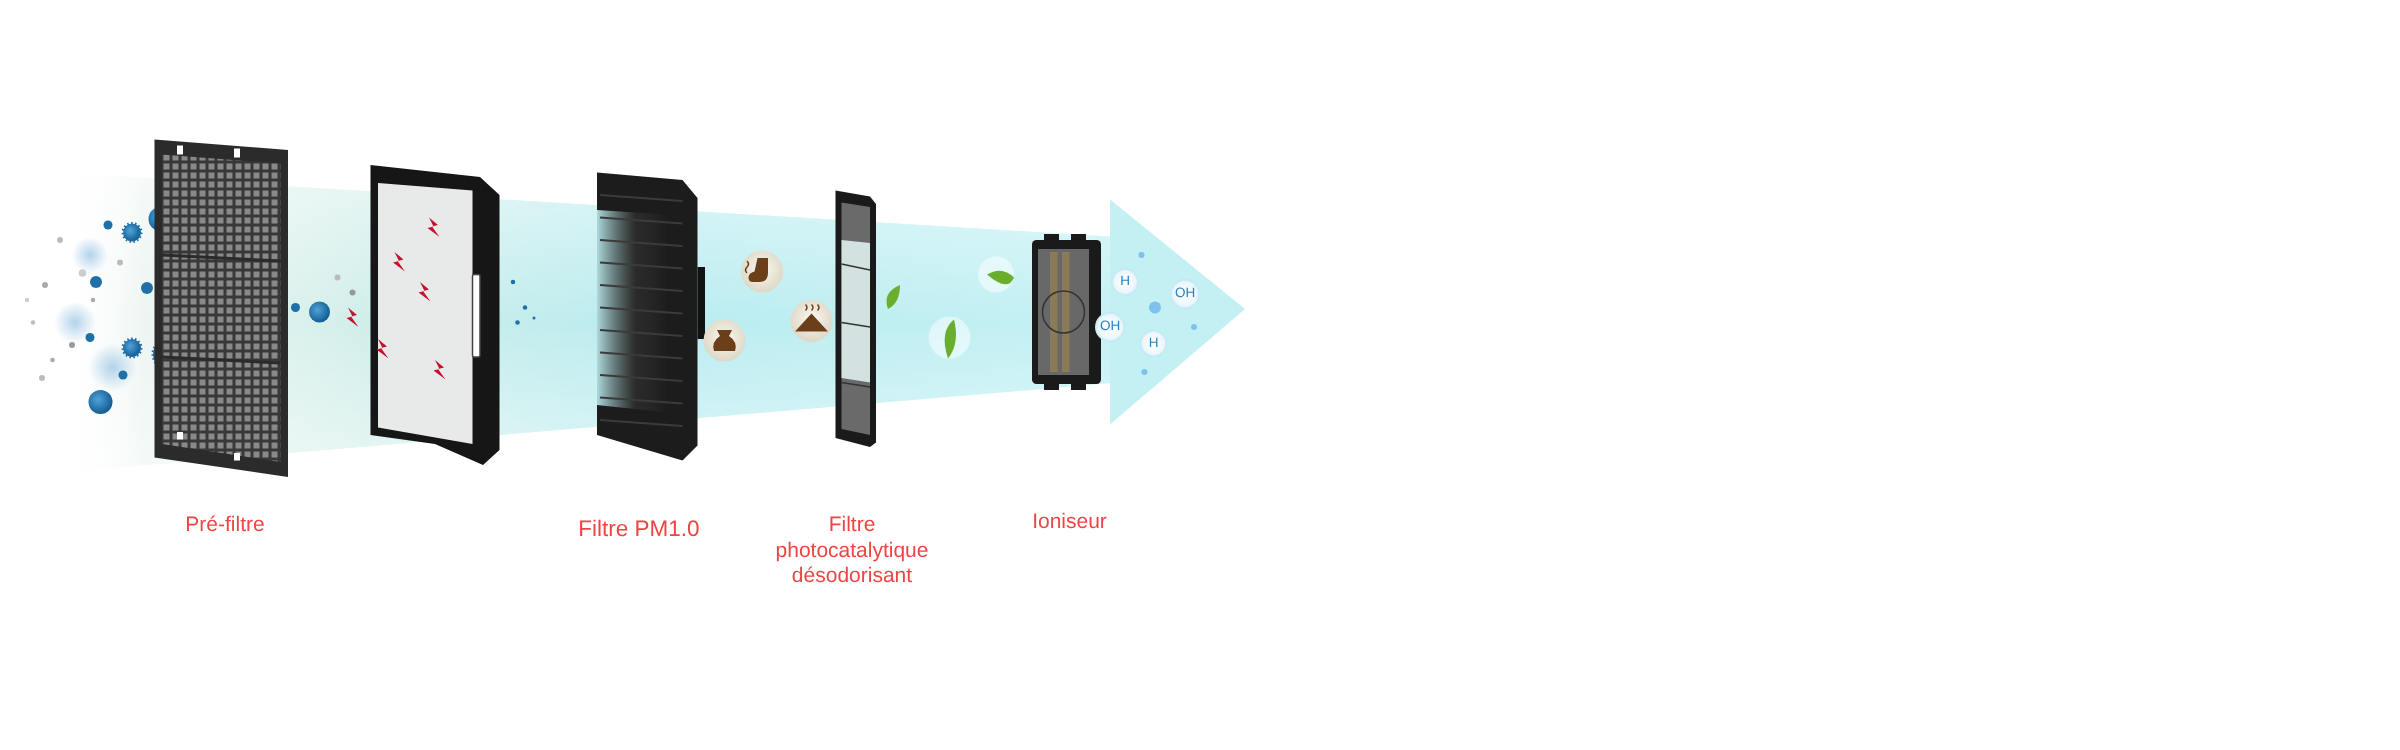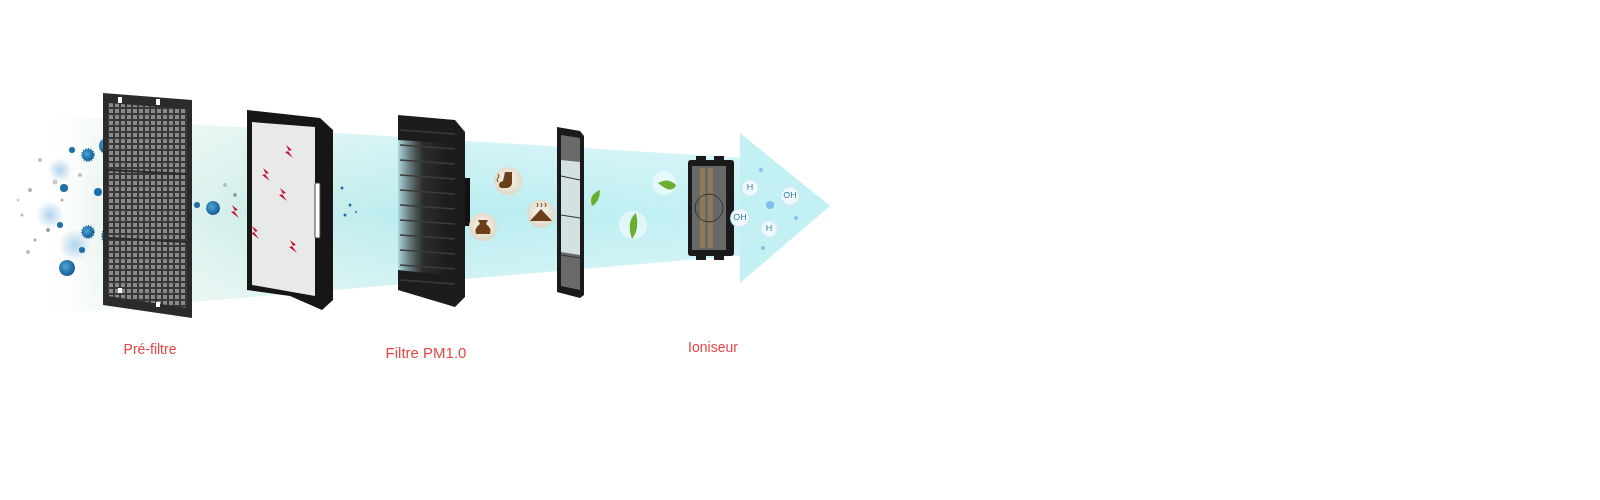--- a/index.html
+++ b/index.html
@@ -214,17 +214,22 @@
   <span class="label" style="left:790px; top:190px; font-size:9px; line-height:11px; color:#2a7fc0;">OH</span>
   <span class="label" style="left:740px; top:212px; font-size:9px; line-height:11px; color:#2a7fc0;">OH</span>
   <span class="label" style="left:769px; top:223px; font-size:9px; line-height:11px; color:#2a7fc0;">H</span>
 
   <div class="label" style="left:150px; top:341px;">
     <span class="lbl-line">Pré-filtre</span>
   </div>
   <div class="label big" style="left:409px; top:344px;margin-left:17px;">
     <span class="lbl-line">Filtre PM1.0</span>
   </div>
+  <div class="label" style="left:568px; top:341px;">
+    <span class="lbl-line">Filtre</span>
+    <span class="lbl-line">photocatalytique</span>
+    <span class="lbl-line">désodorisant</span>
+  </div>
   <div class="label" style="left:713px; top:339px;">
     <span class="lbl-line">Ioniseur</span>
   </div>
 
 </div>
 
 </body></html>

